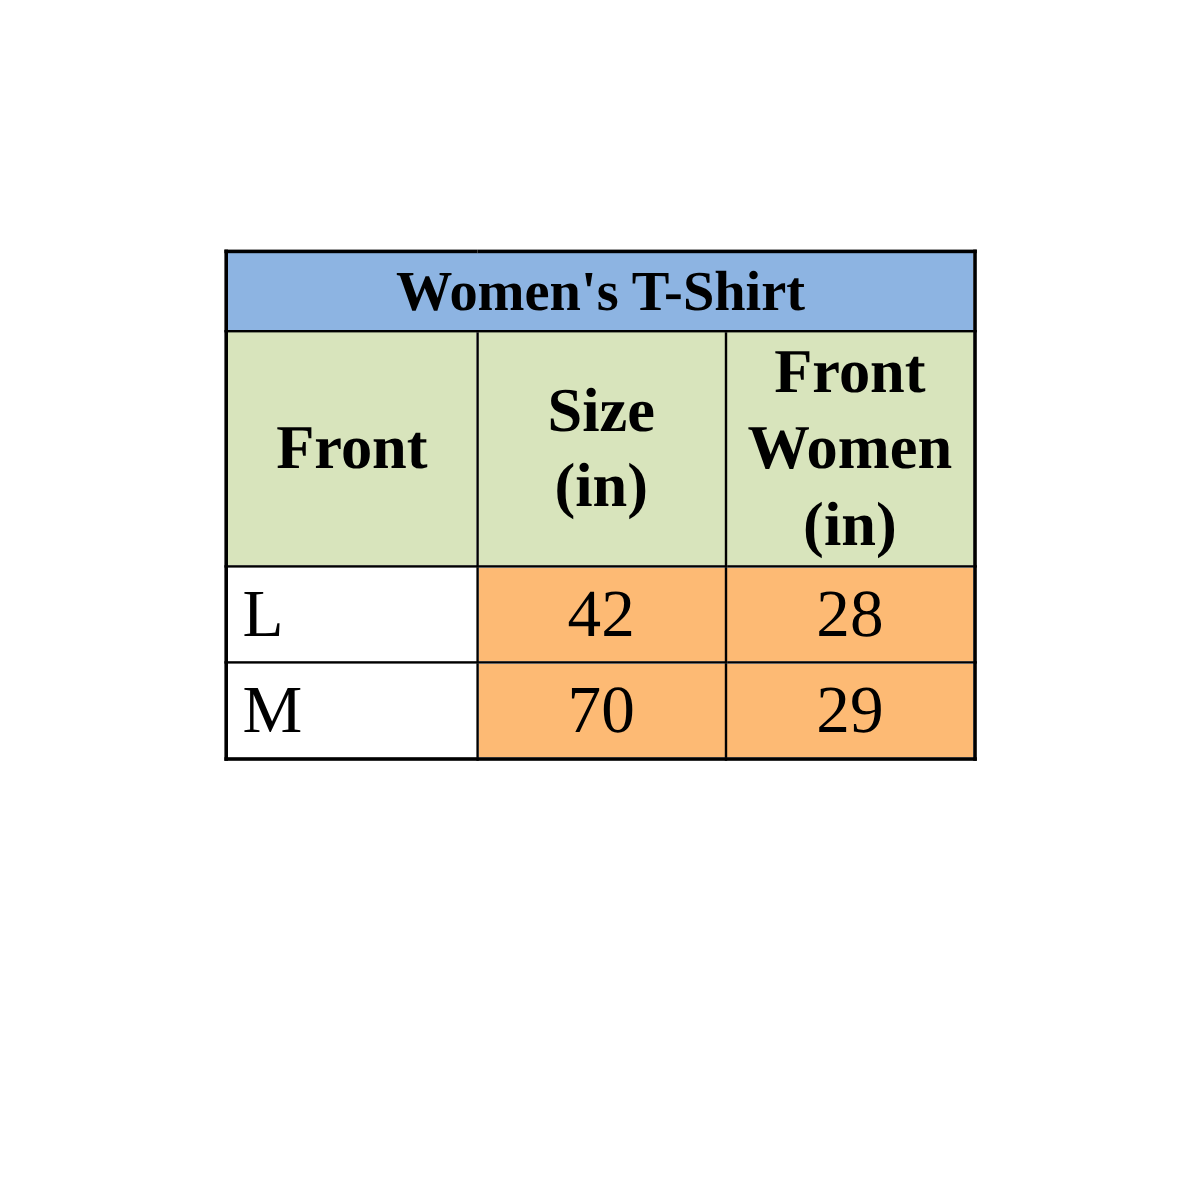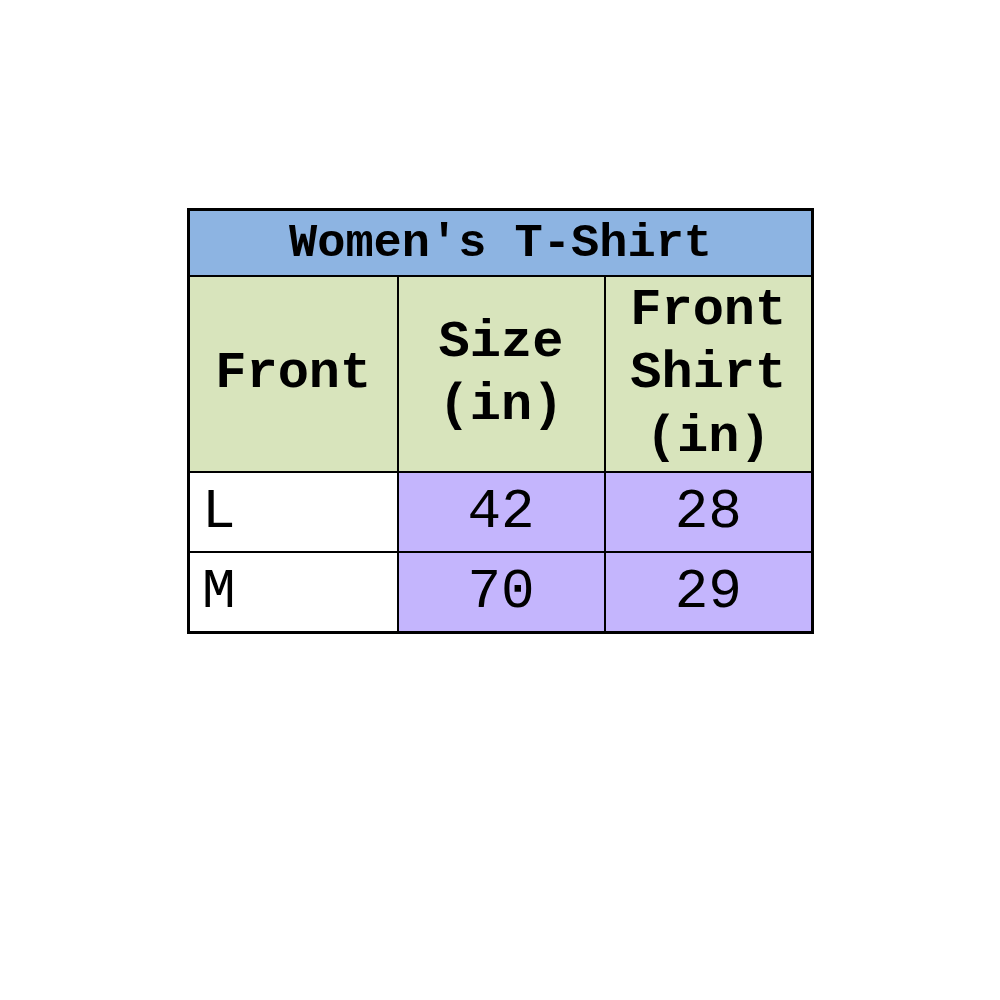--- a/index.html
+++ b/index.html
@@ -26,21 +26,20 @@
     top: 208px;
     width: 624px;
     border-collapse: collapse;
     table-layout: fixed;
     border: 3px solid #000000;
   }
   table.size-chart td,
   table.size-chart th {
     border: 2px solid #000000;
     overflow: hidden;
-    font-family: Liberation Mono, monospace;
   }
   .title-cell {
     background: #8DB4E2;
     height: 62px;
     text-align: center;
     vertical-align: middle;
     font-weight: bold;
     font-size: 47px;
     letter-spacing: 0px;
   }
@@ -59,21 +58,21 @@
   }
   td.size-cell {
     background: #ffffff;
     height: 76px;
     text-align: left;
     vertical-align: middle;
     font-size: 56px;
     padding-left: 12px;
   }
   td.num-cell {
-    background: #c4b5fd;
+    background: #fdba74;
     height: 76px;
     text-align: center;
     vertical-align: middle;
     font-size: 56px;
   }
 </style>
 </head>
 <body>
 
 <div class="canvas">
@@ -90,21 +89,21 @@
       <tr>
         <th class="head-cell">
           <span class="ln">Front</span>
         </th>
         <th class="head-cell">
           <span class="ln">Size</span>
           <span class="ln">(in)</span>
         </th>
         <th class="head-cell">
           <span class="ln">Front</span>
-          <span class="ln">Shirt</span>
+          <span class="ln">Women</span>
           <span class="ln">(in)</span>
         </th>
       </tr>
       <tr>
         <td class="size-cell">L</td>
         <td class="num-cell">42</td>
         <td class="num-cell">28</td>
       </tr>
       <tr>
         <td class="size-cell">M</td>

